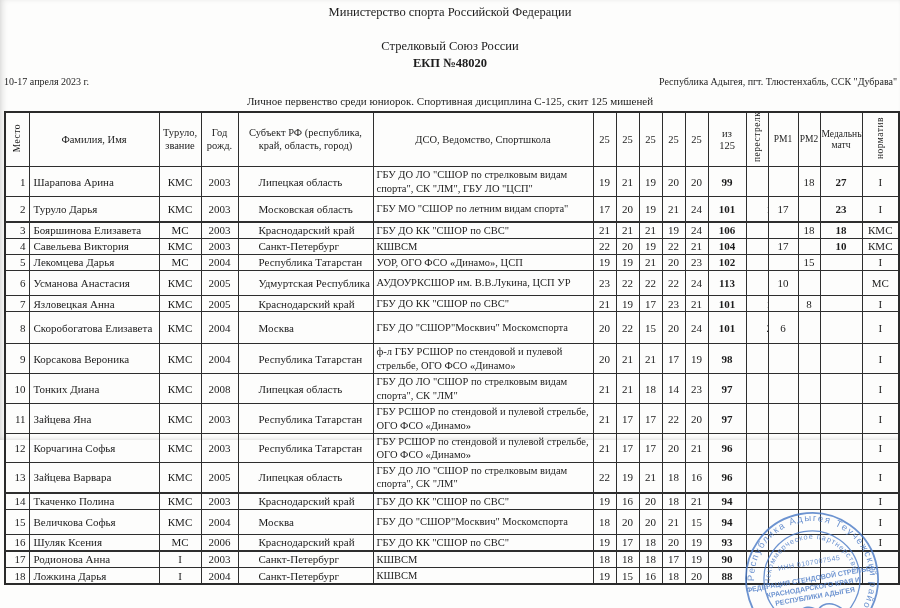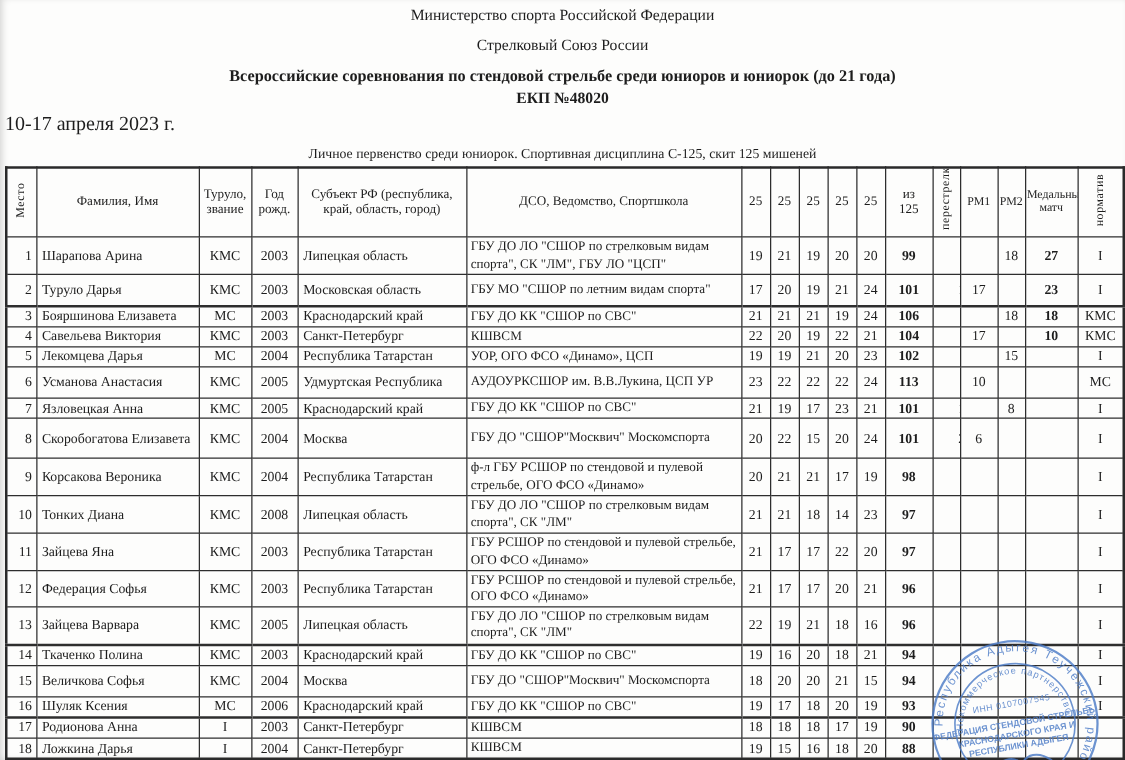--- a/index.html
+++ b/index.html
@@ -1,43 +1,43 @@
 <!DOCTYPE html>
 <html><head>
 <meta charset="utf-8">
 <style>
   * { margin:0; padding:0; box-sizing:border-box; }
   html,body { width:900px; height:608px; overflow:hidden; }
   body {
     font-family:"Liberation Serif","DejaVu Serif",serif;
     background:#fdfdfc; color:#1d1d1d; position:relative;
   }
-  .page { width:900px; height:608px; position:relative;
+  .page { width:900px; height:440px; position:relative;
     box-shadow: inset 4px 0 6px -2px rgba(0,0,0,.14), inset 0 -3px 5px -2px rgba(0,0,0,.08); }
 
   .head { text-align:center; }
   .h-org   { padding-top:5px; font-size:12.5px; }
-  .h-union { margin-top:9px; font-size:12.5px; }
+  .h-union { margin-top:19px; font-size:12.5px; }
   .h-fed   { margin-top:2px; font-size:12px; }
   .h-title { margin-top:9px; font-size:13px; font-weight:bold; }
   .h-ekp   { margin-top:2px; font-size:12.5px; font-weight:bold; }
-  .meta { display:flex; justify-content:space-between; font-size:16px; margin-top:5px; padding:0 3px 0 4px; }
+  .meta { display:flex; justify-content:space-between; font-size:10px; margin-top:5px; padding:0 3px 0 4px; }
   .h-sub  { margin-top:8px; font-size:11px; text-align:center; }
 
   table.res { border-collapse:collapse; table-layout:fixed; width:894px; margin:4px 0 0 4px; border:2px solid #2a2a2a; }
   .res th, .res td { border:1px solid #2e2e2e; overflow:hidden; }
   .res thead tr { height:50px; }
   .res th { font-weight:normal; font-size:10.5px; text-align:center; vertical-align:middle; line-height:1.15; padding:1px 2px; }
   .res th.small { font-size:9.5px; padding:0 1px; }
   .res th.wrapnum { font-size:10.5px; padding:0 6px; line-height:1.1; }
   .vert { writing-mode:vertical-rl; transform:rotate(180deg); display:inline-block; font-size:9.5px; letter-spacing:.5px; max-height:48px; }
   .res td { font-size:11px; padding:1px 2px; vertical-align:middle; }
   .res td.place { text-align:right; padding-right:3px; font-size:11px; }
   .res td.name  { text-align:left; padding-left:4px; }
-  .res td.left  { text-align:left; padding-left:4px; font-size:11px; }
+  .res td.left  { text-align:left; padding-left:20px; font-size:11px; }
   .res td.club  { text-align:left; padding-left:3px; font-size:10.5px; line-height:1.25; }
   .res td.ctr   { text-align:center; }
   .res td.b     { font-weight:bold; }
   .res td.so    { text-align:left; padding-left:20px; }
   .res tbody tr:nth-child(3) td, .res tbody tr:nth-child(14) td, .res tbody tr:nth-child(17) td { border-top-width:2px; }
 
   .stamp { position:absolute; left:722px; top:489px; opacity:.82; pointer-events:none; }
   .stamp text { font-family:"Liberation Sans","DejaVu Sans",sans-serif; fill:currentColor; }
   .arc-t  { font-size:9.5px; letter-spacing:1.5px; }
   .arc-i  { font-size:7.5px; letter-spacing:.8px; }
@@ -45,26 +45,26 @@
   .inn    { font-size:7px; text-anchor:middle; letter-spacing:.5px; }
 </style>
 </head>
 <body>
 
 <div class="page">
 
   <div class="head">
     <div class="h-org">Министерство спорта Российской Федерации</div>
     <div class="h-union">Стрелковый Союз России</div>
-    <div class="h-title">Всероссийские соревнования по стендовой стрельбе среди юниоров и юниорок (до 21 года)</div>
     <div class="h-ekp">ЕКП №48020</div>
   </div>
 
   <div class="meta">
     <span>10-17 апреля 2023 г.</span>
+    <span>Республика Адыгея, пгт. Тлюстенхабль, ССК "Дубрава"</span>
   </div>
 
   <div class="h-sub">Личное первенство среди юниорок. Спортивная дисциплина С-125, скит 125 мишеней</div>
 
   <table class="res">
     <colgroup>
       <col style="width:24px">
         <col style="width:130px">
         <col style="width:42px">
         <col style="width:37px">
@@ -308,21 +308,21 @@
           <td class="ctr">20</td>
           <td class="ctr b">97</td>
           <td class="so"></td>
           <td class="ctr"></td>
           <td class="ctr"></td>
           <td class="ctr b"></td>
           <td class="ctr">I</td>
         </tr>
         <tr style="height: 25px; margin-left: 33px;">
           <td class="place">12</td>
-          <td class="name">Федерация Софья</td>
+          <td class="name">Корчагина Софья</td>
           <td class="ctr">КМС</td>
           <td class="ctr">2003</td>
           <td class="left">Республика Татарстан</td>
           <td class="club">ГБУ РСШОР по стендовой и пулевой стрельбе, ОГО ФСО «Динамо»</td>
           <td class="ctr">21</td>
           <td class="ctr">17</td>
           <td class="ctr">17</td>
           <td class="ctr">20</td>
           <td class="ctr">21</td>
           <td class="ctr b">96</td>

